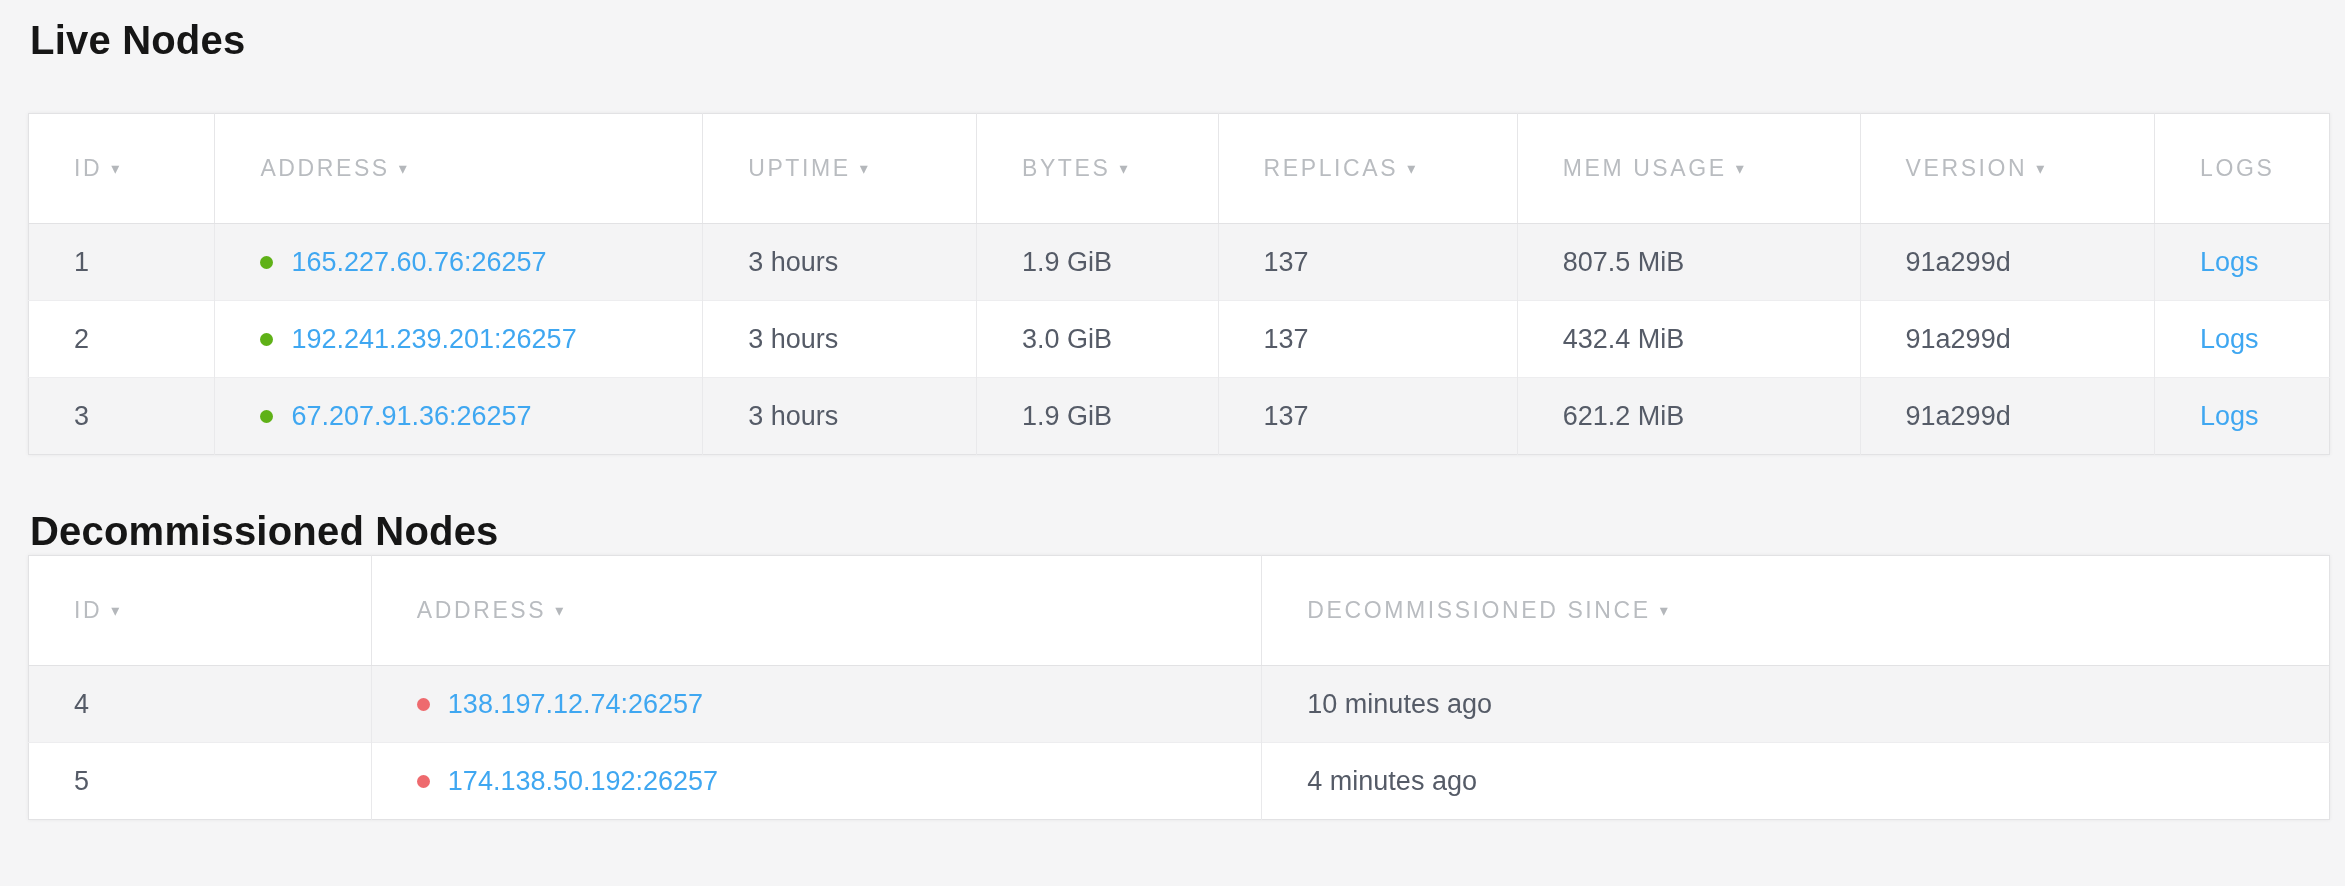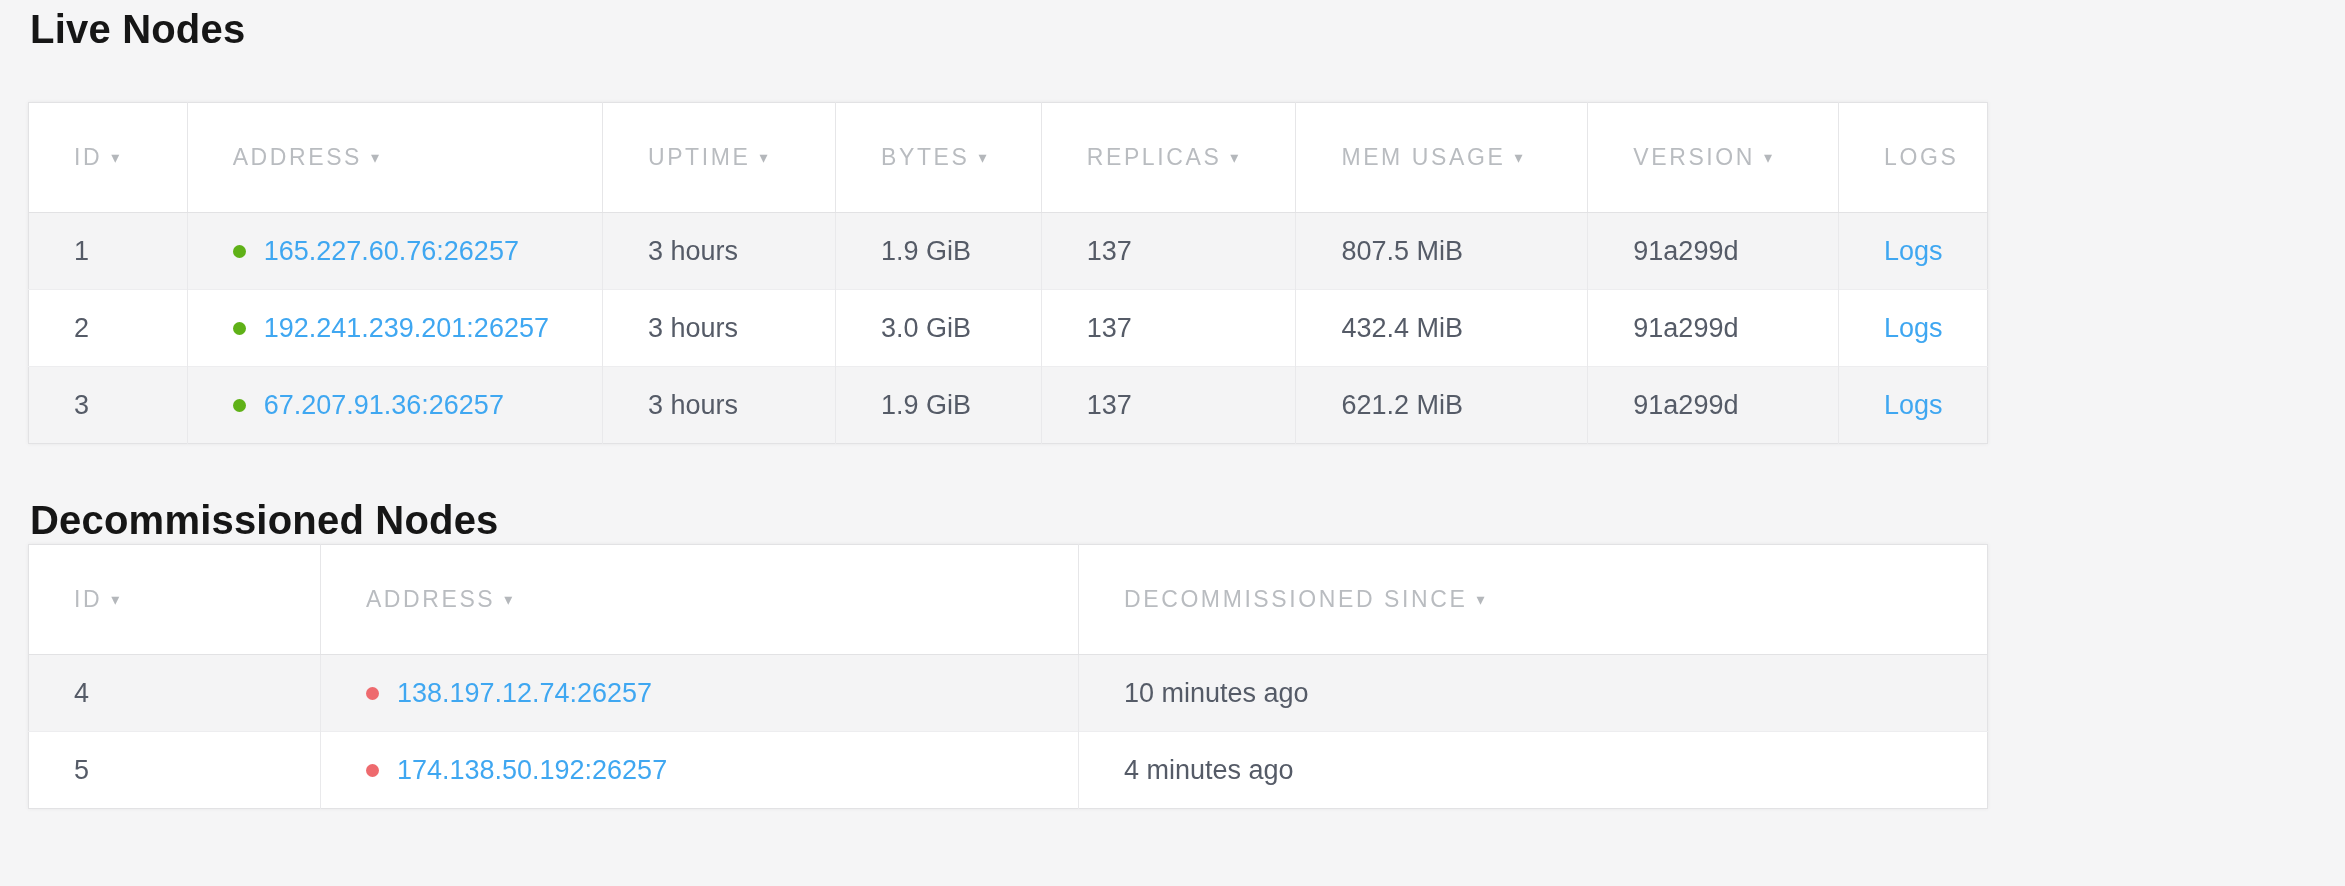--- a/index.html
+++ b/index.html
@@ -11,26 +11,26 @@
     overflow: hidden;
   }
   h2.section-title {
     margin: 0 0 0 30px;
     font-size: 40px;
     line-height: 48px;
     font-weight: 600;
     color: #161616;
     letter-spacing: 0.2px;
   }
-  #live-title  { padding-top: 5px; margin-bottom: 49px; }
+  #live-title  { padding-top: 16px; margin-bottom: 49px; }
   #decom-title { margin-top: 52px; }
 
   table.nodes {
     margin-left: 28px;
-    width: 1960px;
+    width: 2302px;
     border-collapse: collapse;
     table-layout: fixed;
     background: #ffffff;
     border: 1px solid #e2e2e4;
     box-shadow: 0 0 4px rgba(0,0,0,0.06);
   }
   th {
     height: 110px;
     text-align: left;
     vertical-align: middle;

